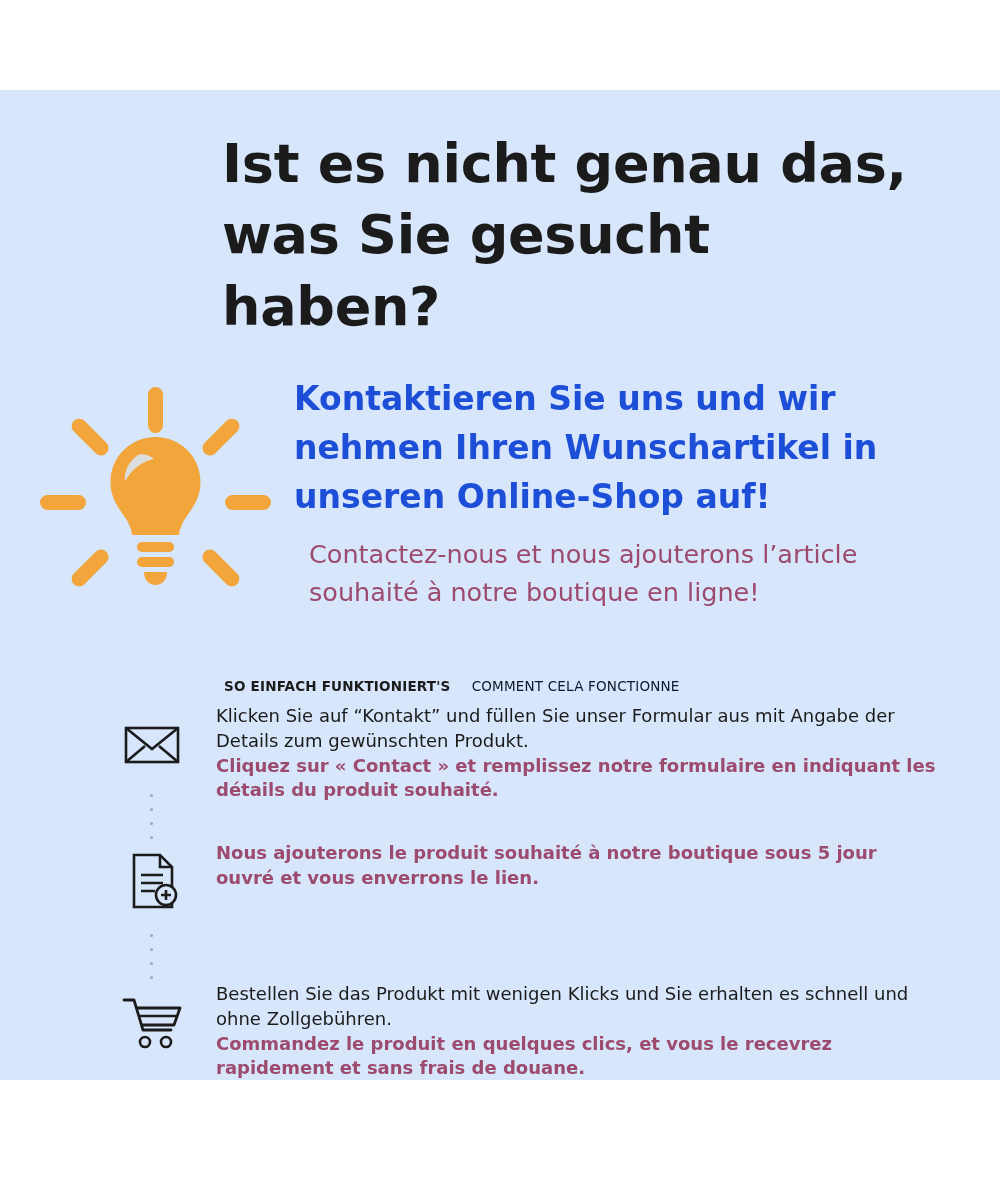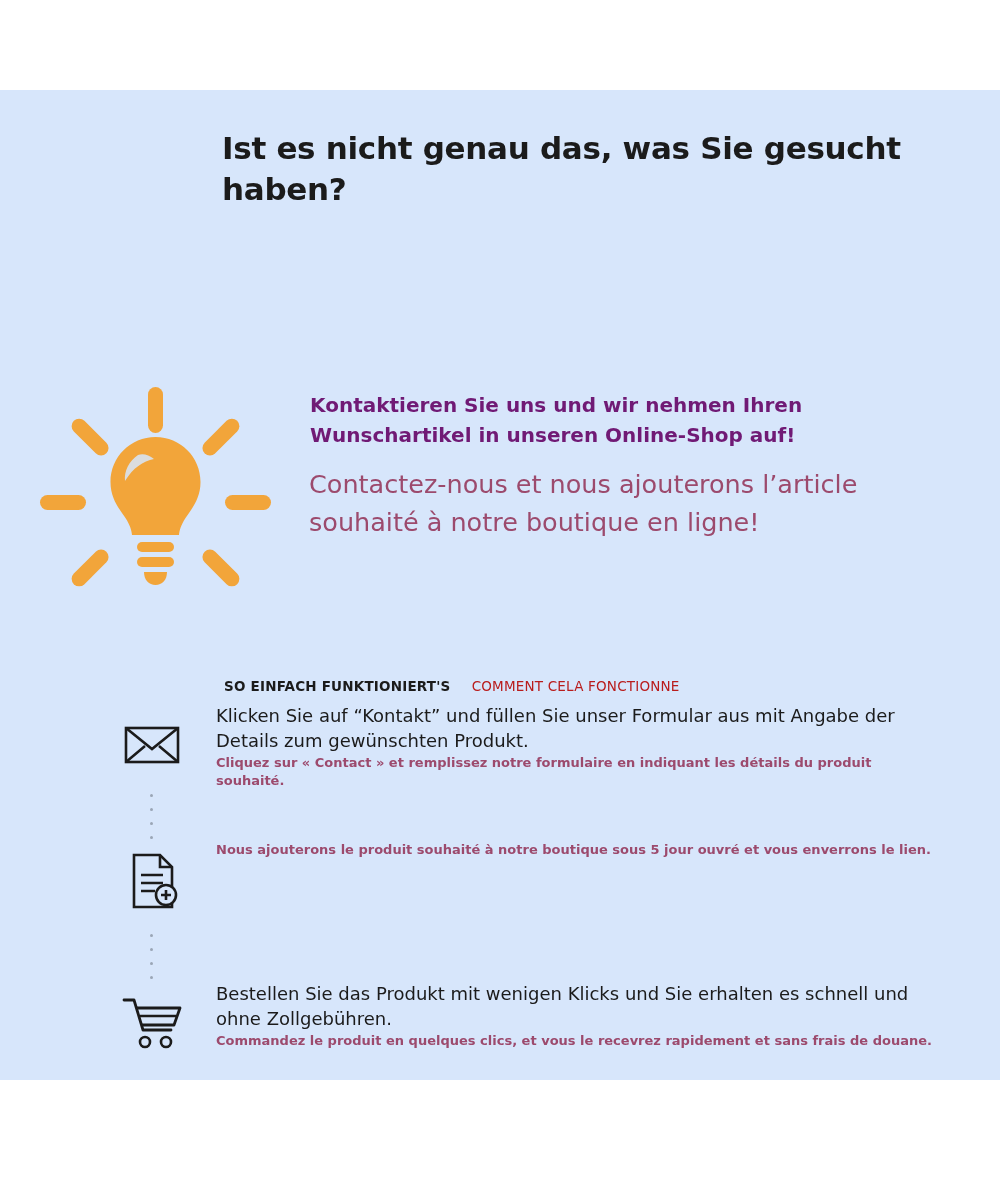--- a/index.html
+++ b/index.html
@@ -25,21 +25,21 @@
   }
 
   
   .headline-wrap {
     position: absolute;
     left: 222px;
     top: 38px;
     width: 700px;
   }
   .headline-de {
-    font-size: 31px;
+    font-size: 54px;
     line-height: 1.32;
     font-weight: 700;
     color: #1b1b1b;
     letter-spacing: -0.3px;
     margin: 0;
   }
   .headline-fr {
     font-size: 41px;
     line-height: 1.32;
     font-weight: 400;
@@ -62,25 +62,25 @@
     width: 235px;
     height: 235px;
   }
   .intro-text {
     position: absolute;
     left: 294px;
     top: 0;
     width: 620px;
   }
   .intro-de {
-    margin: 16px;
-    font-size: 20px;
+    margin: 0;
+    font-size: 33px;
     line-height: 1.48;
     font-weight: 700;
-    color: #701a75;
+    color: #1d4ed8;
   }
   .intro-fr {
     margin: 15px;
     font-size: 25.5px;
     line-height: 1.48;
     font-weight: 400;
     color: #9c4a6d;
   }
 
   
@@ -99,21 +99,21 @@
   .steps-heading .de {
     font-size: 13.5px;
     font-weight: 700;
     color: #1b1b1b;
     letter-spacing: 0.2px;
     margin-left: 8px;
   }
   .steps-heading .fr {
     font-size: 13.5px;
     font-weight: 400;
-    color: #b91c1c;
+    color: #0f172a;
     letter-spacing: 0.2px;
     margin-left: 16px;
   }
 
   .step {
     position: absolute;
     left: 120px;
     width: 830px;
   }
   .step-icon {
@@ -131,21 +131,21 @@
   }
   .step-de {
     margin: 0;
     font-size: 18px;
     line-height: 1.38;
     color: #1b1b1b;
     font-weight: 400;
   }
   .step-fr {
     margin: 0;
-    font-size: 13px;
+    font-size: 18px;
     line-height: 1.38;
     color: #9c4a6d;
     font-weight: 700;
   }
 
   .dots {
     position: absolute;
     left: 150px;
     width: 4px;
   }

